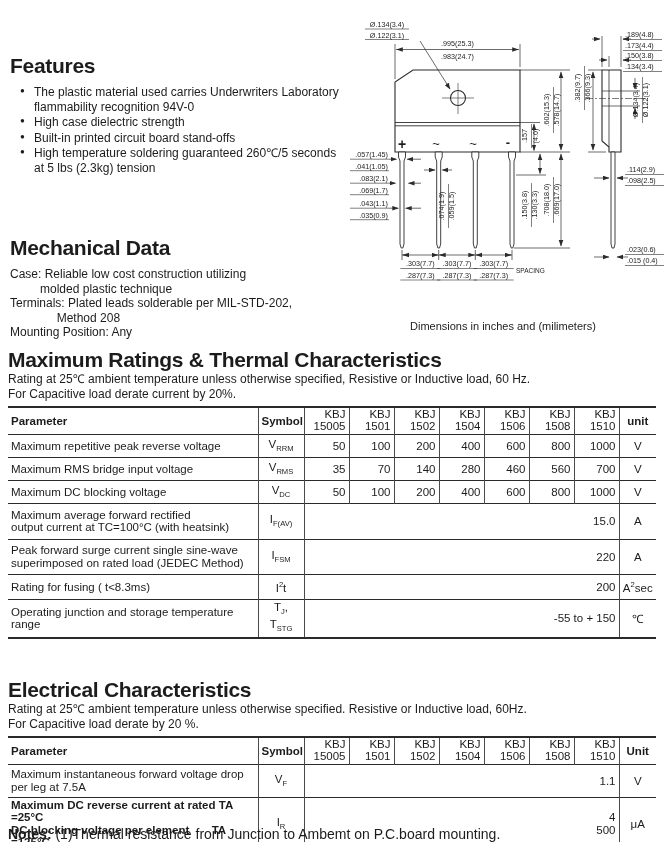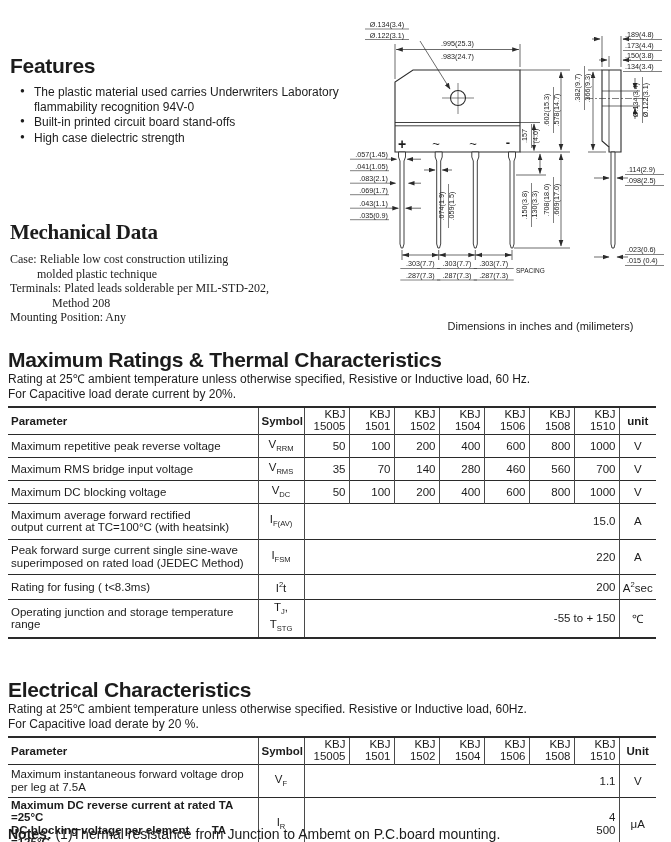--- a/index.html
+++ b/index.html
@@ -8,29 +8,29 @@
     font-family:"Liberation Sans", sans-serif; color:#1c1c1c; overflow:hidden;
   }
   h2.sect { font-size:21px; font-weight:bold; margin:0; letter-spacing:-0.3px; }
   .abs { position:absolute; }
 
   
   .features { left:10px; top:54px; width:330px; }
   .features ul { margin:7px 0 0 10px; padding:0; list-style:none; }
   .features li { position:relative; padding-left:14px; font-size:12px; line-height:14.6px; margin-bottom:1px; }
   .features li::before { content:"●"; position:absolute; left:0; top:-1px; font-size:8px; }
-  .mech { left:10px; top:220px; width:340px;font-family:Liberation Serif, serif; }
+  .mech { left:10px; top:236px; width:340px; }
   .mech .ln { font-size:12px; line-height:14.6px; white-space:pre-wrap; }
   .mech .ln:first-of-type { margin-top:7px; }
 
   
   .draw { left:330px; top:0px; }
   .draw svg text { fill:#1c1c1c; font-family:"Liberation Sans", sans-serif; }
   .dl { font-size:7.2px; }
-  .cap { left:410px; top:320px; width:261px; font-size:11px; text-align:center; }
+  .cap { left:410px; top:320px; width:261px; font-size:11px; text-align:left; }
 
   
   .rat { left:8px; top:348px; width:656px; }
   .ele { left:8px; top:678px; width:656px; }
   .sub { font-size:12px; line-height:13.5px; margin:1px 0 0 0; }
   table.spec { border-collapse:collapse; table-layout:fixed; width:648px; margin-top:5px; font-size:11.5px; }
   table.spec td { padding:1px 3px; vertical-align:middle; border-top:1.6px solid #2a2a2a; }
   table.spec tr.hdr td { border-top:2px solid #2a2a2a; }
   table.spec tr.last td { border-bottom:2px solid #2a2a2a; }
   td.p { text-align:left; border-right:1.2px solid #4a4a4a; }
@@ -49,22 +49,23 @@
 </style>
 </head>
 <body>
 
 <div class="page">
 
   <div class="abs features">
     <h2 class="sect">Features</h2>
     <ul>
       <li>The plastic material used carries Underwriters Laboratory flammability recognition 94V-0</li>
+      <li>High case dielectric strength</li>
       <li>Built-in printed circuit board stand-offs</li>
-      <li>High case dielectric strength</li>
+      <li>High temperature soldering guaranteed 260℃/5 seconds at 5 lbs (2.3kg) tension</li>
     </ul>
   </div>
 
   <div class="abs mech">
     <h2 class="sect">Mechanical Data</h2>
     <div class="ln">Case: Reliable low cost construction utilizing</div>
     <div class="ln">         molded plastic technique</div>
     <div class="ln">Terminals: Plated leads solderable per MIL-STD-202,</div>
     <div class="ln">              Method 208</div>
     <div class="ln">Mounting Position: Any</div>

